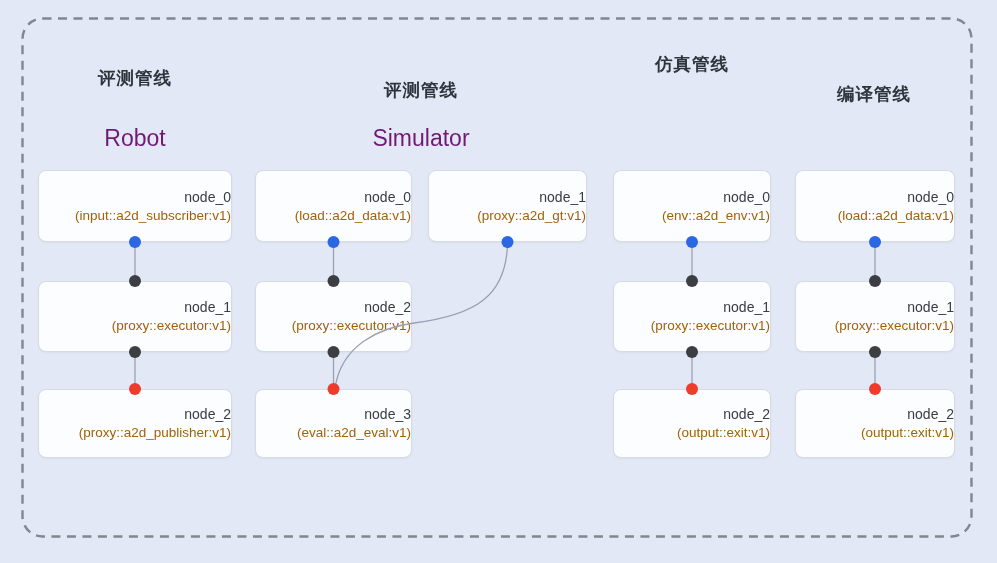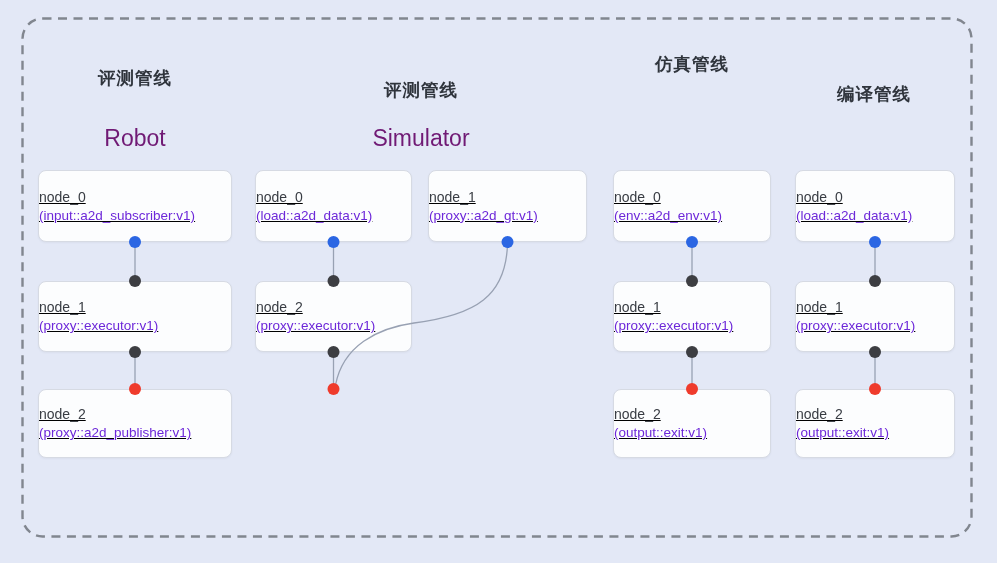--- a/index.html
+++ b/index.html
@@ -14,26 +14,25 @@
     font-size:17.5px; font-weight:700; color:#2f343c; letter-spacing:1px; z-index:2;
   }
   .title-en {
     position:absolute; width:220px; text-align:center;
     font-size:23px; font-weight:400; color:#701a75; z-index:2;
   }
   .node {
     position:absolute; box-sizing:border-box; z-index:2;
     background:#fcfdfe; border:1px solid #d6dae3; border-radius:8px;
     box-shadow:0 1px 2px rgba(40,50,80,0.05);
-    display:flex; flex-direction:column; align-items:flex-start; justify-content:center;
+    display:flex; flex-direction:column; align-items:flex-end; justify-content:center;
     gap:5px;
-    text-decoration:underline;
   }
   .node-name { font-size:14px; color:#383c43; line-height:1; }
-  .node-type { font-size:13.5px; color:#6d28d9; line-height:1; }
+  .node-type { font-size:13.5px; color:#a16207; line-height:1; }
 </style>
 </head>
 <body>
 
 <div class="canvas">
 
   <svg class="overlay" viewBox="0 0 997 563">
     <rect x="22.5" y="18.5" width="949" height="518" rx="20" fill="none" stroke="#81868f" stroke-width="2.4" stroke-dasharray="9 6.5"></rect>
 
     <g stroke="#98a1b3" stroke-width="1.3" fill="none">
@@ -97,20 +96,24 @@
     <div class="node-type">(load::a2d_data:v1)</div>
   </div>
   <div class="node" style="left:428px; top:170px; width:159px; height:72px;">
     <div class="node-name">node_1</div>
     <div class="node-type">(proxy::a2d_gt:v1)</div>
   </div>
   <div class="node" style="left:255px; top:281px; width:157px; height:71px;">
     <div class="node-name">node_2</div>
     <div class="node-type">(proxy::executor:v1)</div>
   </div>
+  <div class="node" style="left:255px; top:389px; width:157px; height:69px;">
+    <div class="node-name">node_3</div>
+    <div class="node-type">(eval::a2d_eval:v1)</div>
+  </div>
 
   <div class="node" style="left:613px; top:170px; width:158px; height:72px;">
     <div class="node-name">node_0</div>
     <div class="node-type">(env::a2d_env:v1)</div>
   </div>
   <div class="node" style="left:613px; top:281px; width:158px; height:71px;">
     <div class="node-name">node_1</div>
     <div class="node-type">(proxy::executor:v1)</div>
   </div>
   <div class="node" style="left:613px; top:389px; width:158px; height:69px;">

